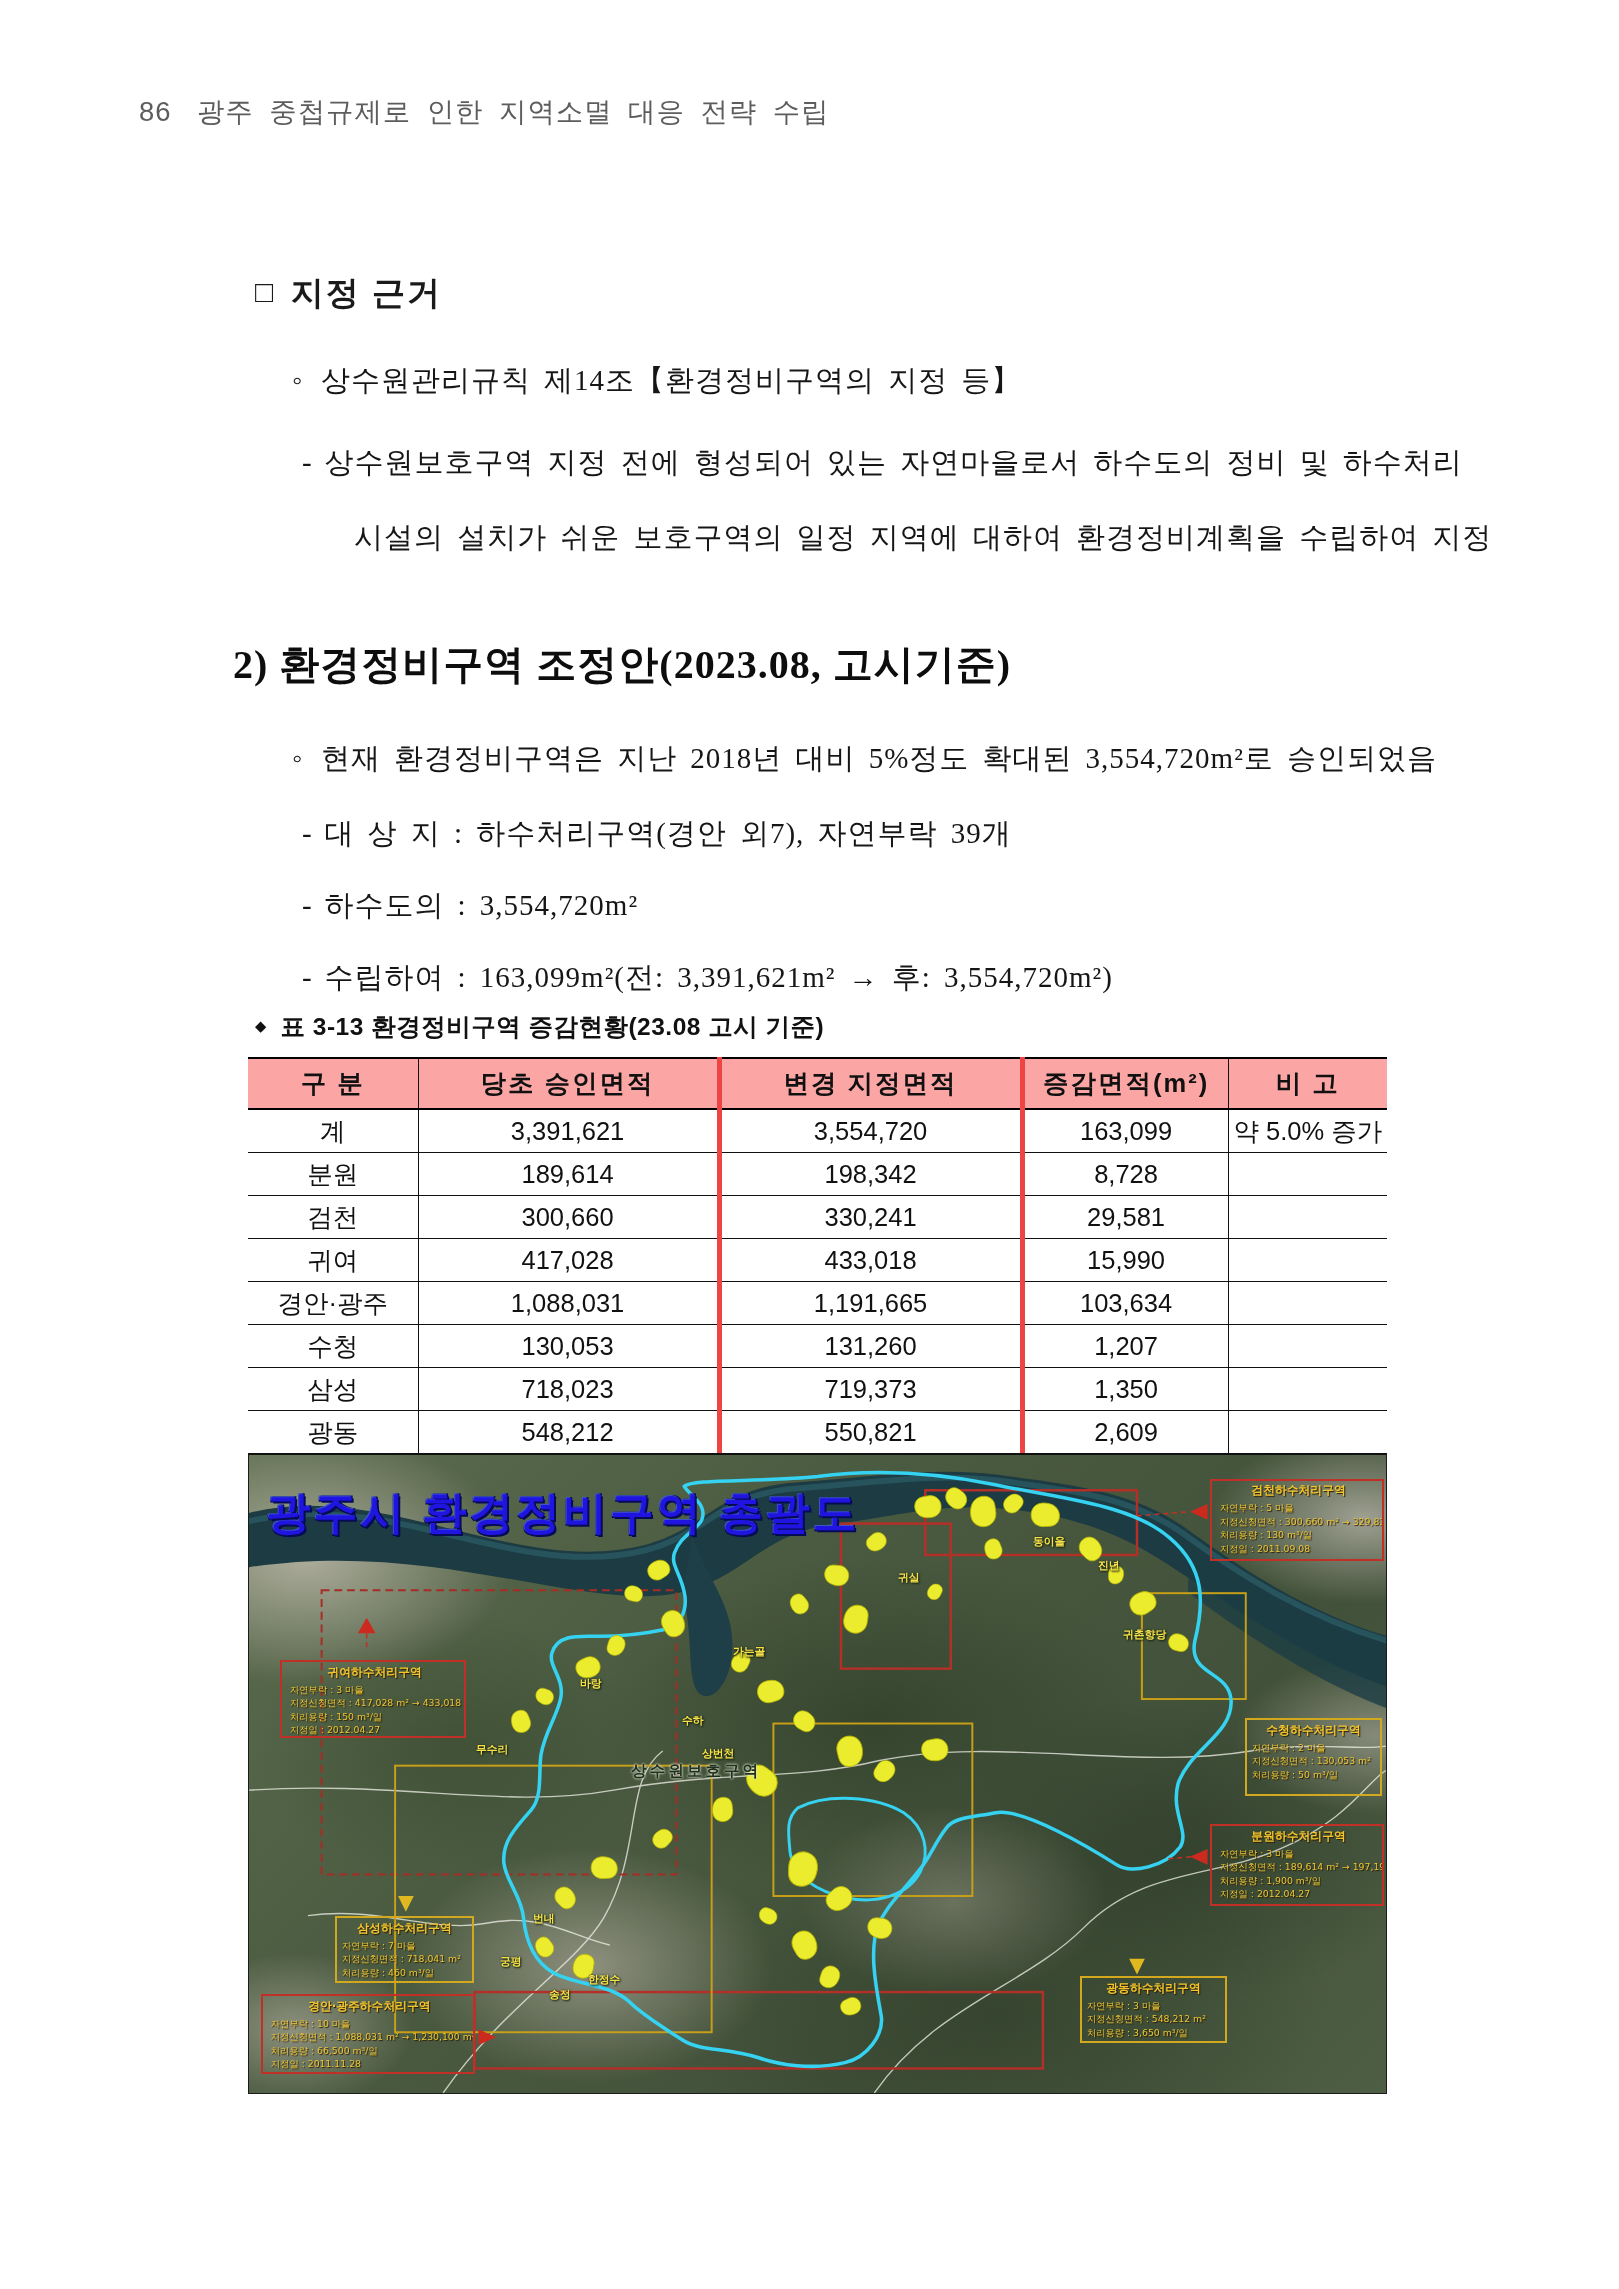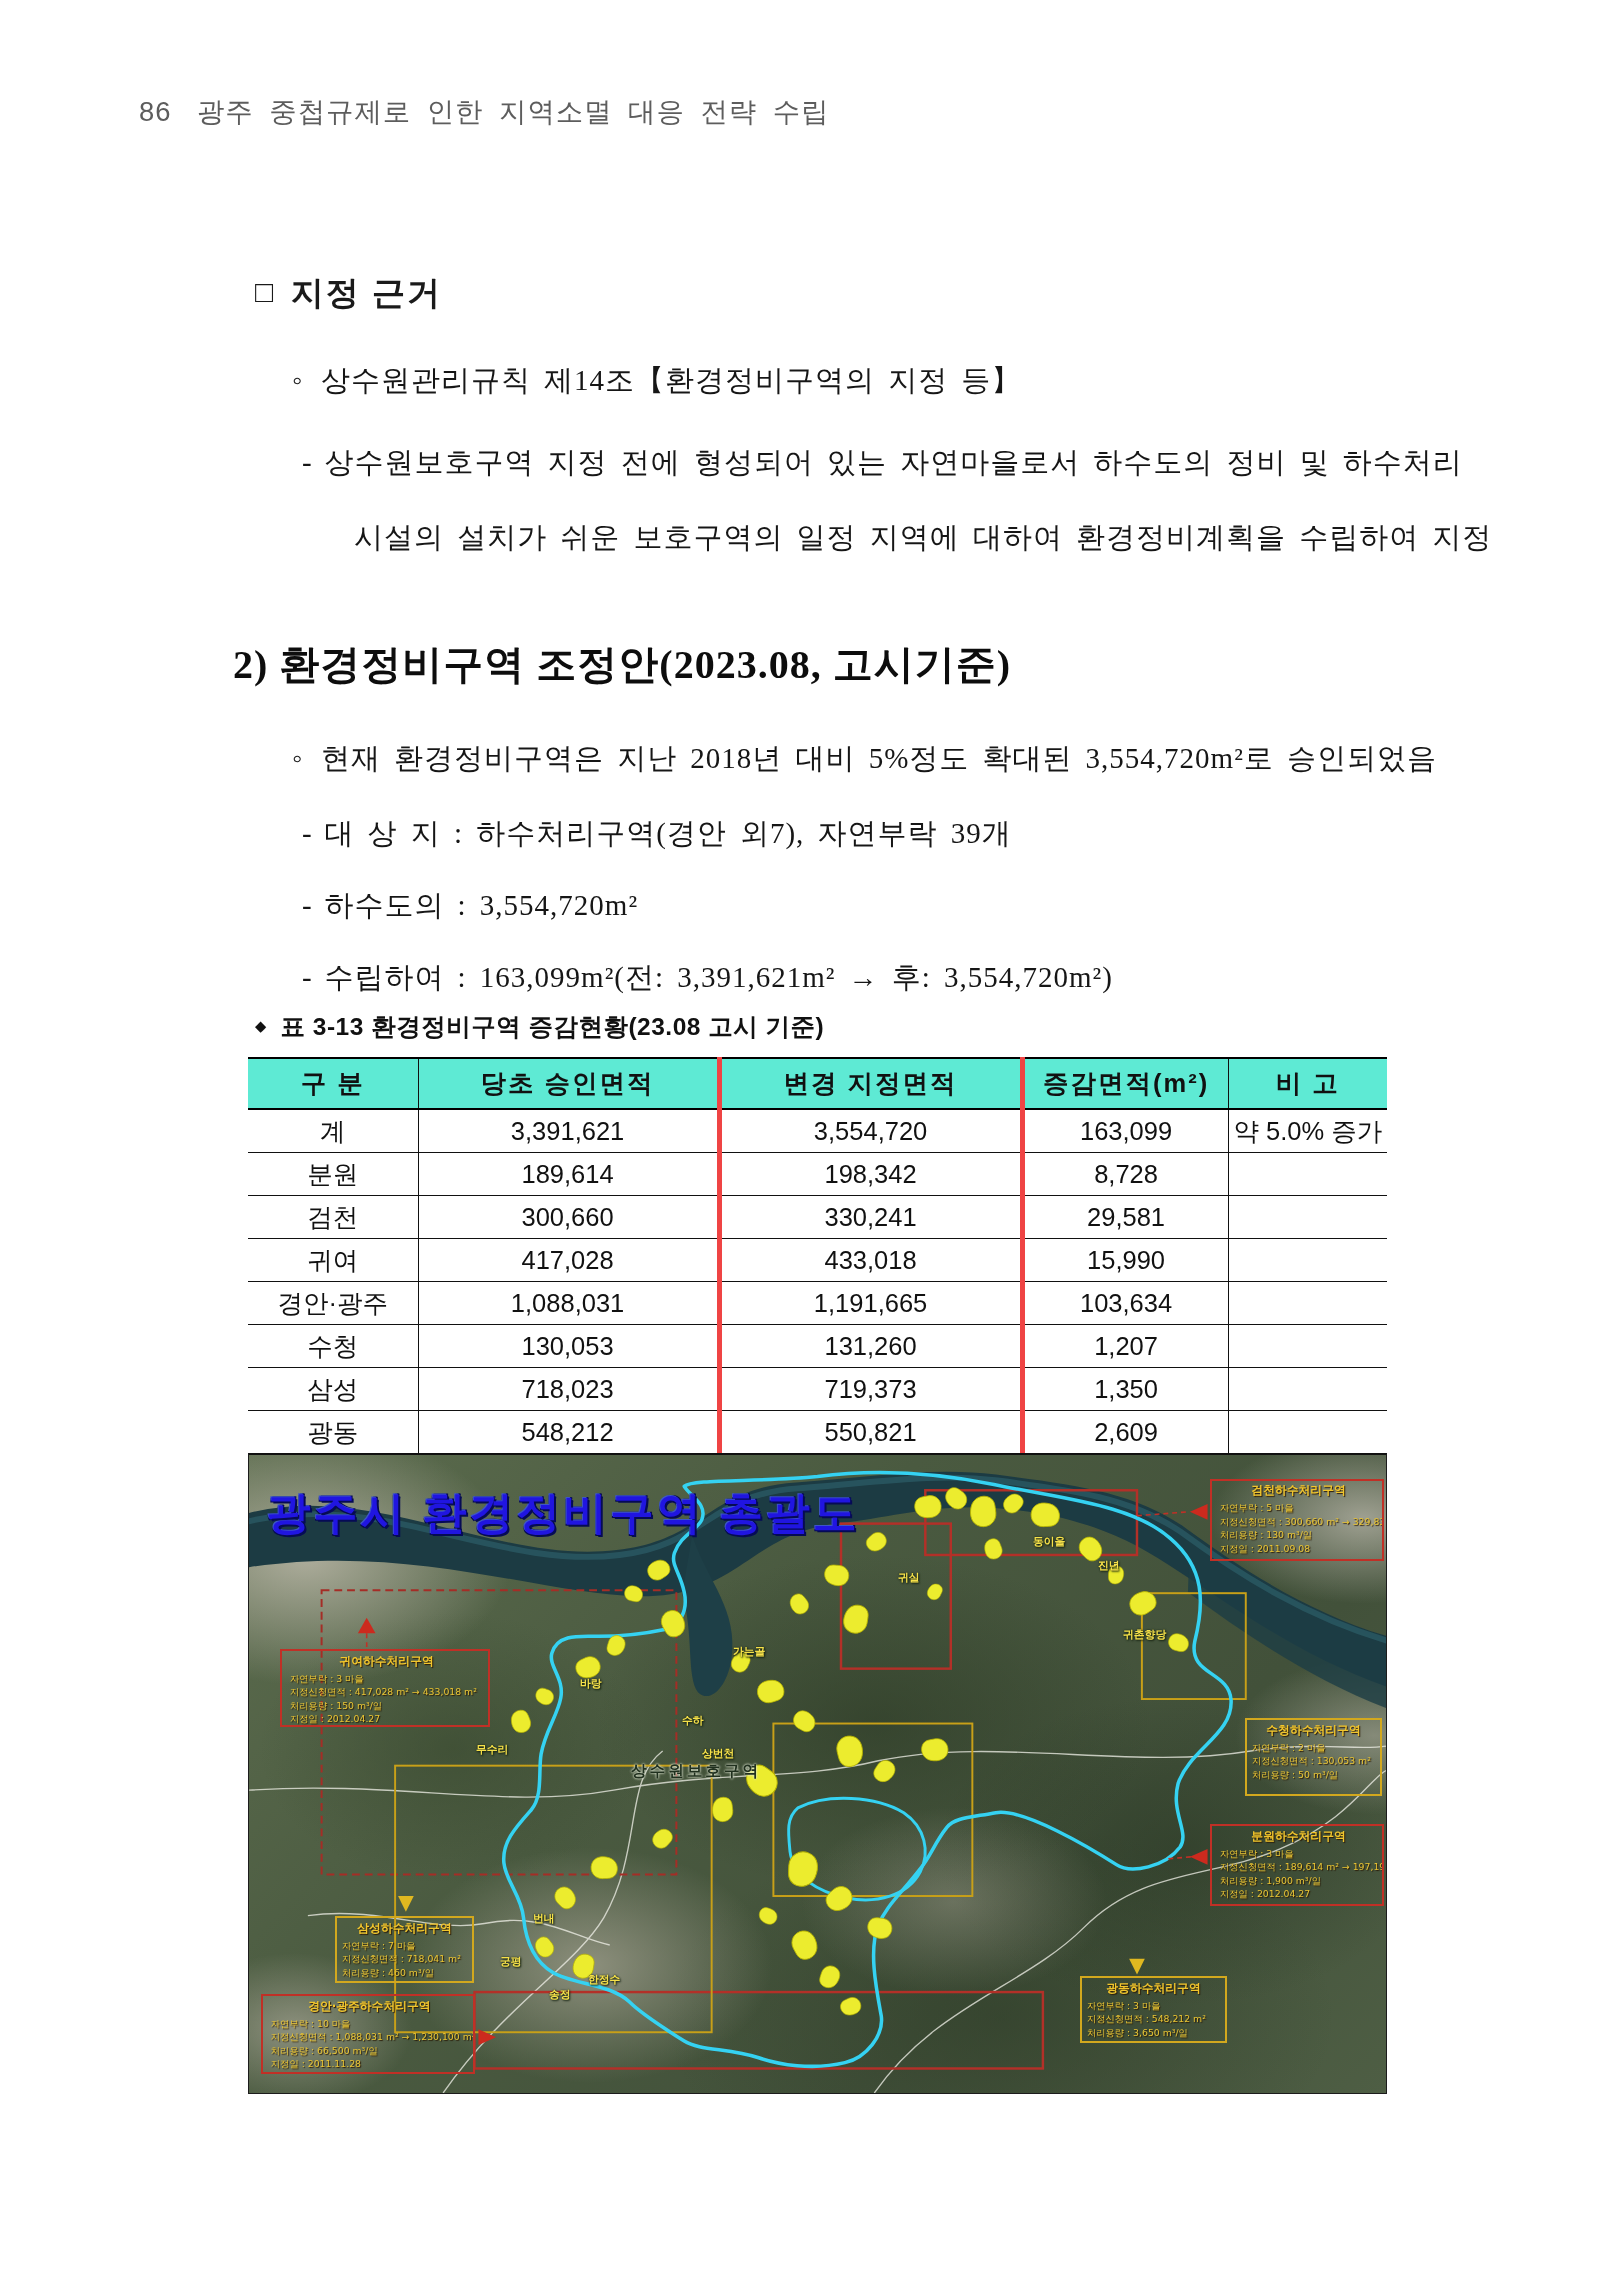--- a/index.html
+++ b/index.html
@@ -21,21 +21,21 @@
 
   .h-plan{left:233px;top:637px;font-size:40px;font-weight:bold;color:#0d0d0d;letter-spacing:1px;}
 
   .tbl-caption{left:255px;top:1010px;font-family:"Liberation Sans","DejaVu Sans",sans-serif;
                font-size:24.5px;font-weight:bold;color:#111;letter-spacing:0.5px;}
   .tbl-caption .dia{font-size:14.7px;position:relative;top:-3.9px;margin-right:13.7px;}
 
   table.data{left:248px;top:1057px;width:1139px;border-collapse:collapse;position:absolute;
              font-family:"Liberation Sans","DejaVu Sans",sans-serif;font-size:25.5px;color:#111;
              border-top:2.9px solid #000;border-bottom:2.9px solid #000;table-layout:fixed;}
-  table.data th{background:#5eead4;font-weight:bold;height:47px;border-bottom:2px solid #000;
+  table.data th{background:#fca5a5;font-weight:bold;height:47px;border-bottom:2px solid #000;
                 letter-spacing:2px;}
   table.data td{height:40px;text-align:center;border-top:1.5px solid #111;}
   table.data .vb-k{border-left:1px solid #111;}   
   table.data .vb-b{border-left:5px solid #ef4444;} 
   .c0{width:15%;} .c1{width:26.5%;} .c2{width:26.5%;} .c3{width:18%;} .c4{width:14%;}
 
   
   .map{left:248px;top:1453px;width:1137px;height:638px;overflow:hidden;border:1px solid #1c1c1c;
        border-top:2px solid #111;
        background-color:#4e5c44;
@@ -284,21 +284,21 @@
     <div class="abs map-title">광주시 환경정비구역 총괄도</div>
     <div class="abs center-label" style="left:382px;top:306px;">상수원보호구역</div>
     <div id="map-boxes">
         <div class="district-box red" style="left: 961px; top: 23.5px; width: 174px; height: 82px;">
           <div class="bx-title">검천하수처리구역</div>
           <div class="bx-line">자연부락 : 5 마을</div>
           <div class="bx-line">지정신청면적 : 300,660 m² → 329,830 m²</div>
           <div class="bx-line">처리용량 : 130 m³/일</div>
           <div class="bx-line">지정일 : 2011.09.08</div>
         </div>
-        <div class="district-box red" style="left: 31px; top: 194px; width: 210px; height: 78px;">
+        <div class="district-box red" style="left: 31px; top: 205px; width: 186px; height: 78px;">
           <div class="bx-title">귀여하수처리구역</div>
           <div class="bx-line">자연부락 : 3 마을</div>
           <div class="bx-line">지정신청면적 : 417,028 m² → 433,018 m²</div>
           <div class="bx-line">처리용량 : 150 m³/일</div>
           <div class="bx-line">지정일 : 2012.04.27</div>
         </div>
         <div class="district-box yellow" style="left: 996px; top: 263px; width: 137px; height: 78px;">
           <div class="bx-title">수청하수처리구역</div>
           <div class="bx-line">자연부락 : 2 마을</div>
           <div class="bx-line">지정신청면적 : 130,053 m²</div>

